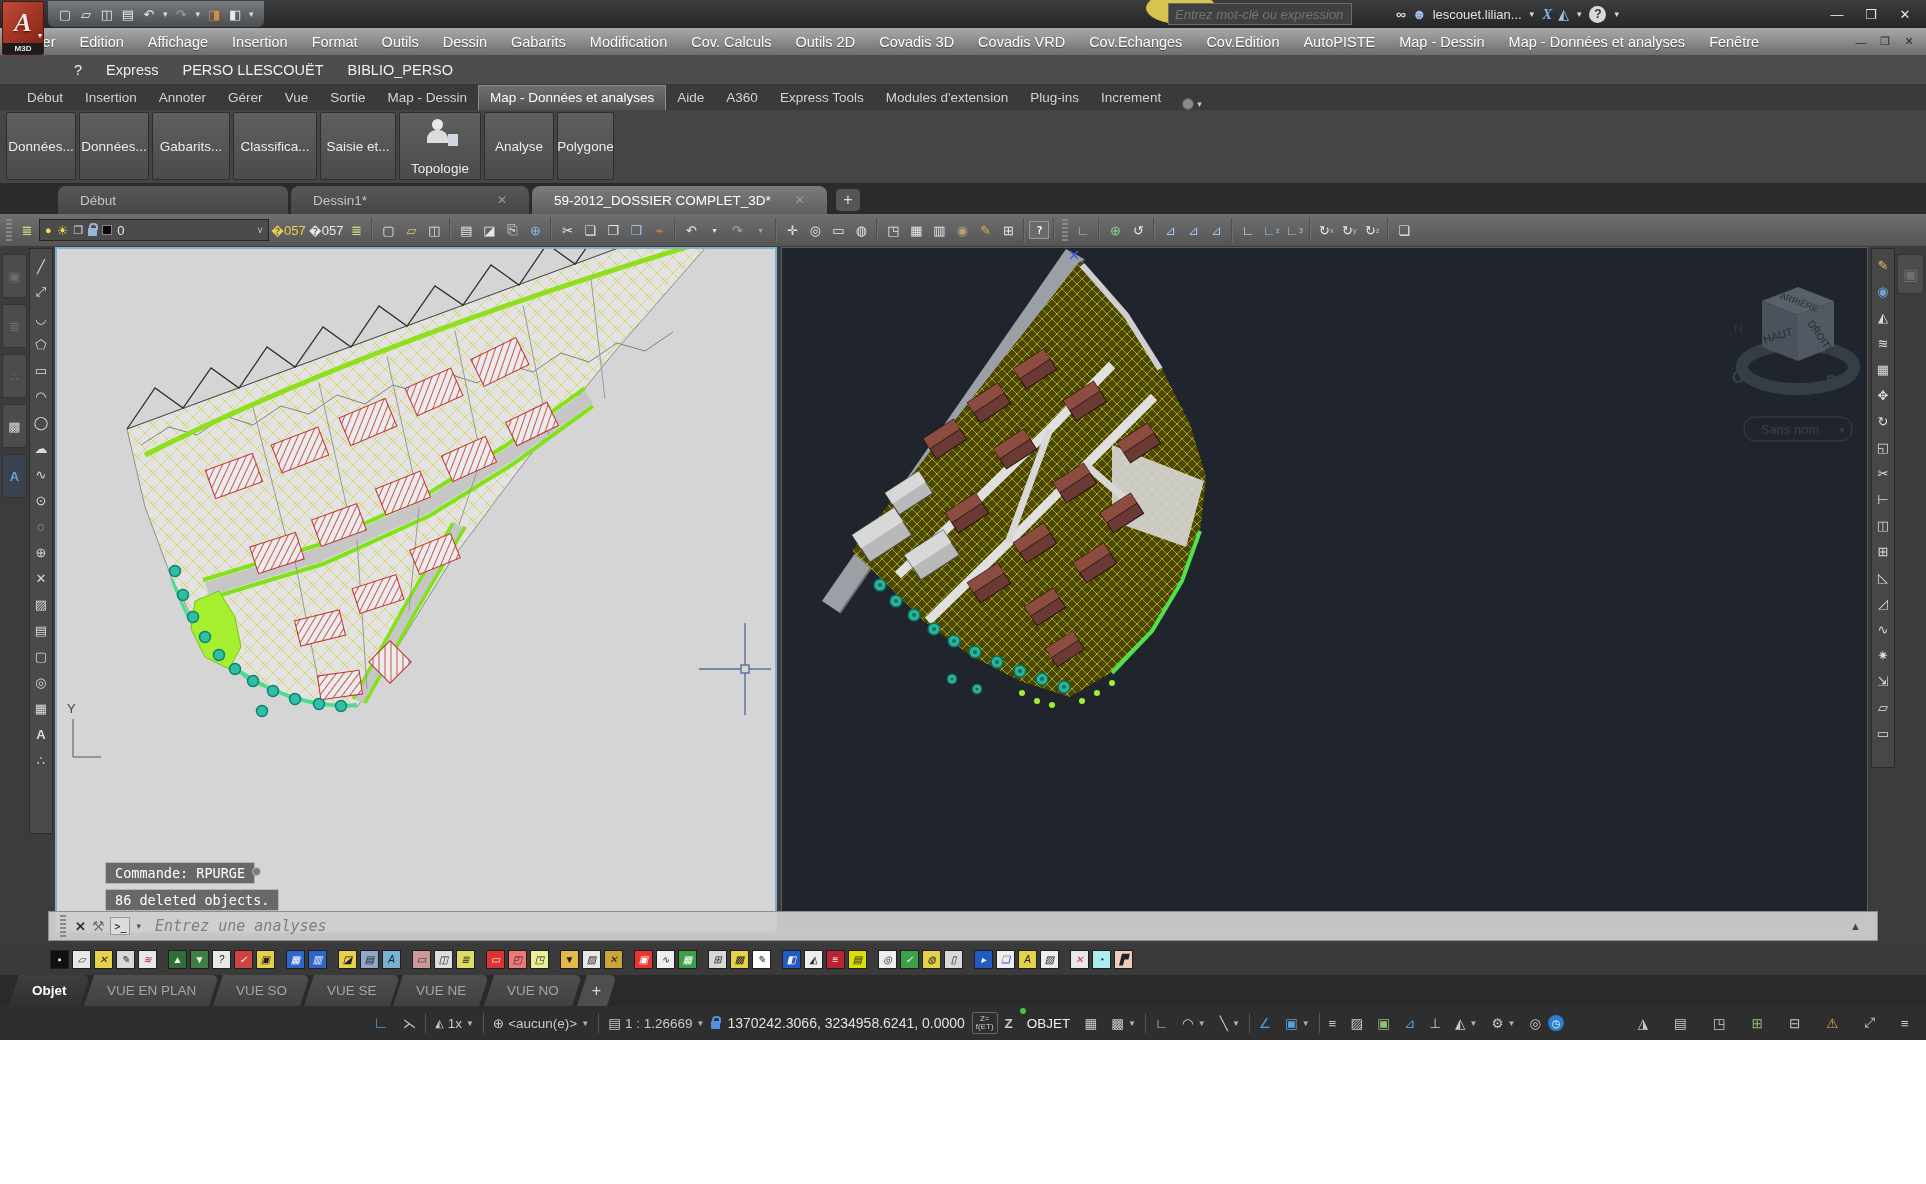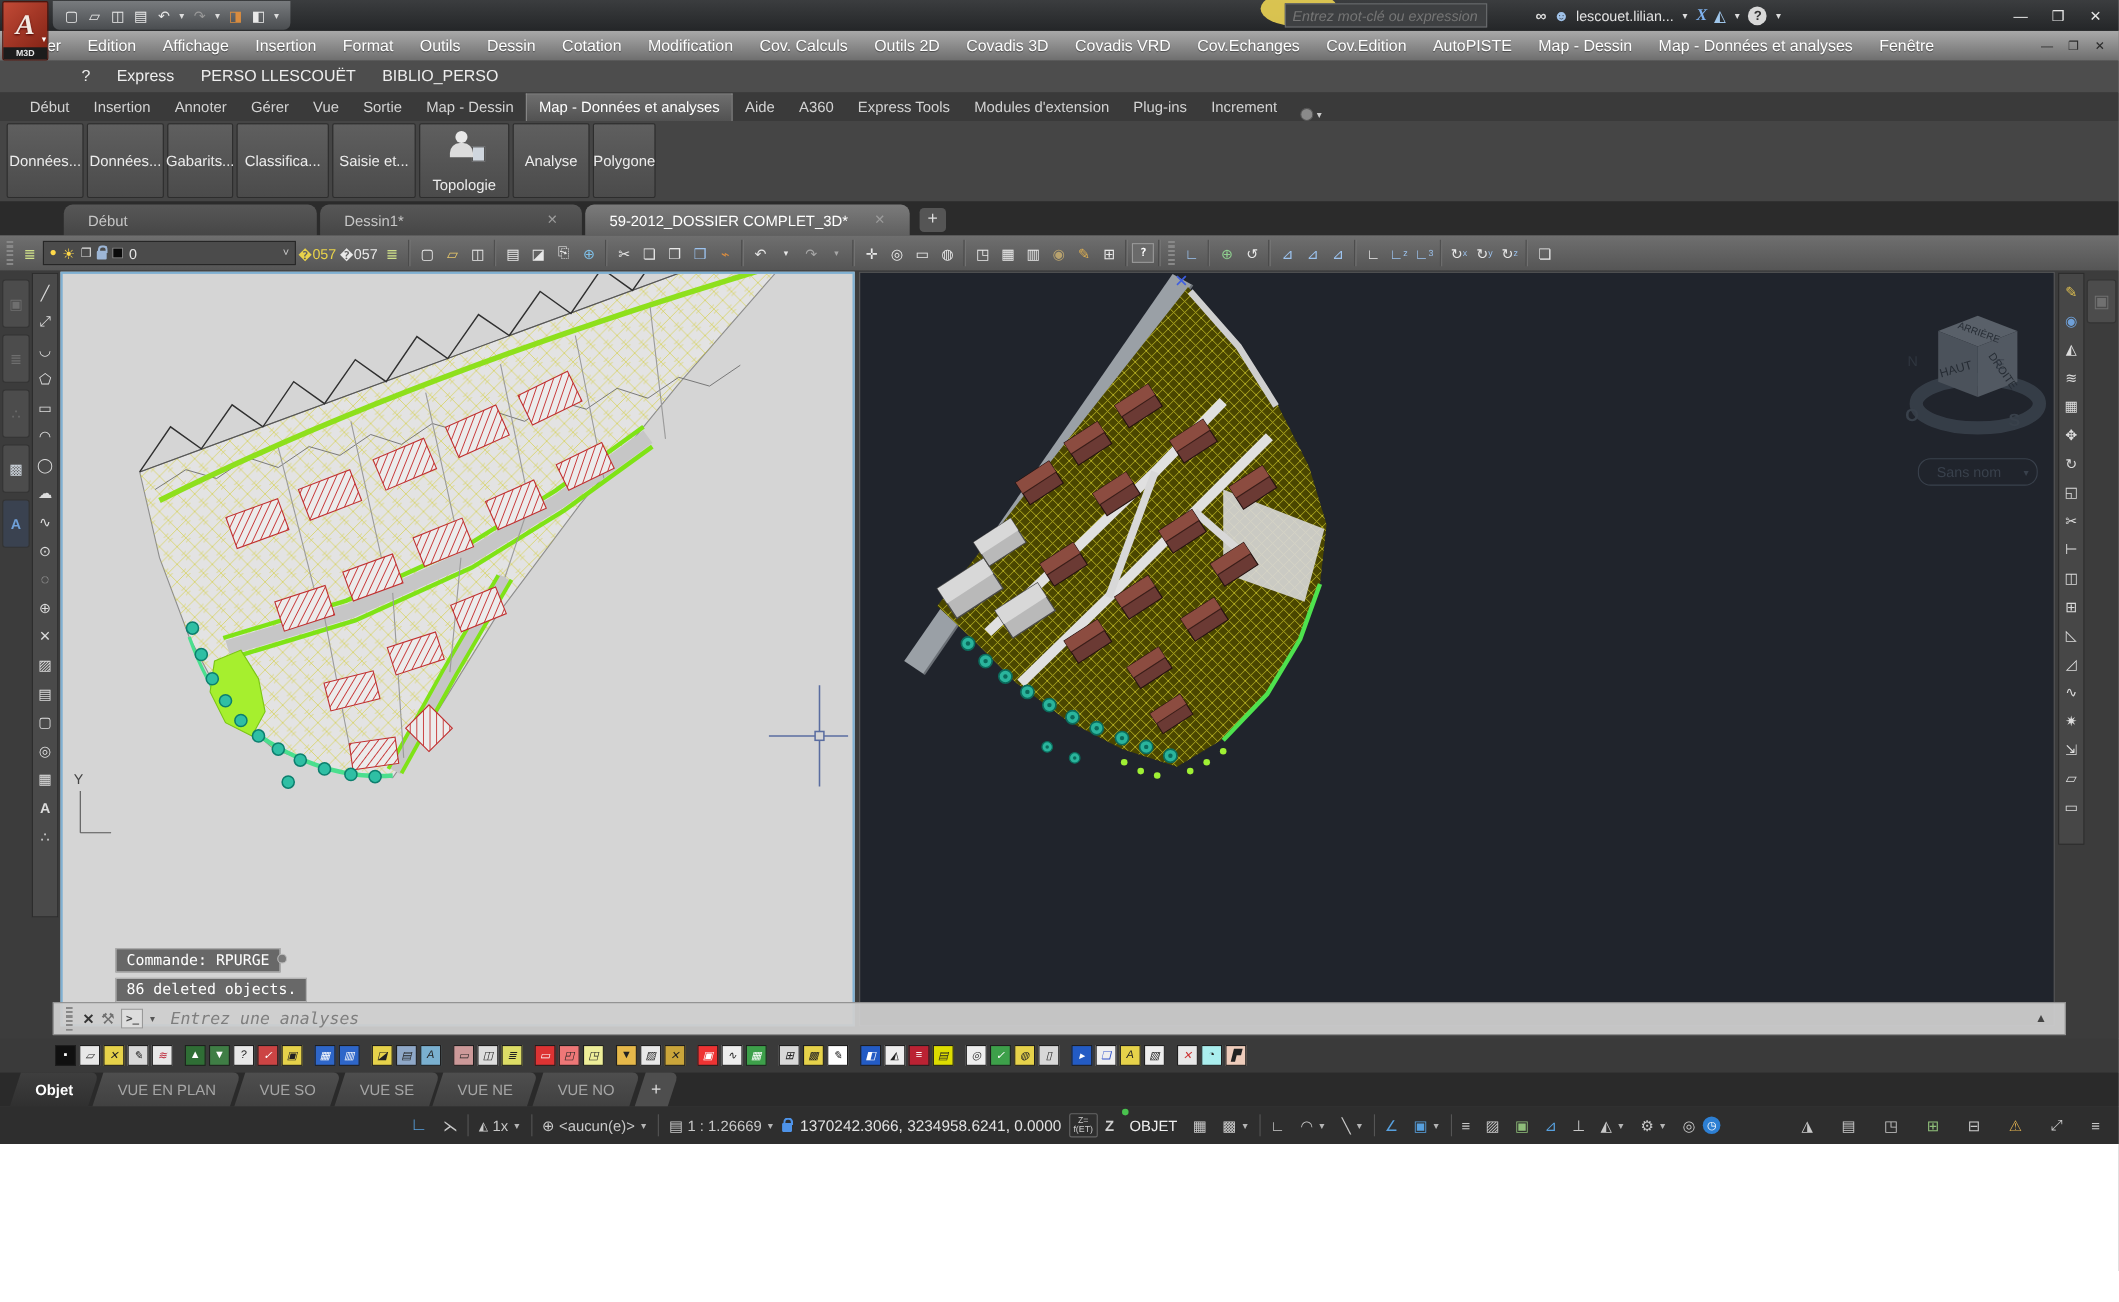--- a/index.html
+++ b/index.html
@@ -153,21 +153,21 @@
   </div>
 
   <div class="band menubar">
     <span class="mi">Fichier</span>
     <span class="mi">Edition</span>
     <span class="mi">Affichage</span>
     <span class="mi">Insertion</span>
     <span class="mi">Format</span>
     <span class="mi">Outils</span>
     <span class="mi">Dessin</span>
-    <span class="mi">Cotation</span>
+    <span class="mi">Gabarits</span>
     <span class="mi">Modification</span>
     <span class="mi">Cov. Calculs</span>
     <span class="mi">Outils 2D</span>
     <span class="mi">Covadis 3D</span>
     <span class="mi">Covadis VRD</span>
     <span class="mi">Cov.Echanges</span>
     <span class="mi">Cov.Edition</span>
     <span class="mi">AutoPISTE</span>
     <span class="mi">Map - Dessin</span>
     <span class="mi">Map - Données et analyses</span>
@@ -201,21 +201,21 @@
     <span class="rtab">Plug-ins</span>
     <span class="rtab">Increment</span>
     <span class="rtab-x">
         <span class="dotic"></span>
         <span style="font-size:9px">▾</span>
       </span>
   </div>
   <div class="band ribbon">
     <div class="rcell" style="width:70px">Données...</div>
     <div class="rcell" style="width:70px">Données...</div>
-    <div class="rcell" style="width:60px">Gabarits...</div>
+    <div class="rcell" style="width:78px">Gabarits...</div>
     <div class="rcell" style="width:84px">Classifica...</div>
     <div class="rcell" style="width:76px">Saisie et...</div>
     <div class="rcell topo" style="width:82px">
       <span class="person">
           <span class="pcard"></span>
         </span>
       <span>Topologie</span>
     </div>
     <div class="rcell" style="width:70px">Analyse</div>
     <div class="rcell" style="width:57px">Polygone</div>

